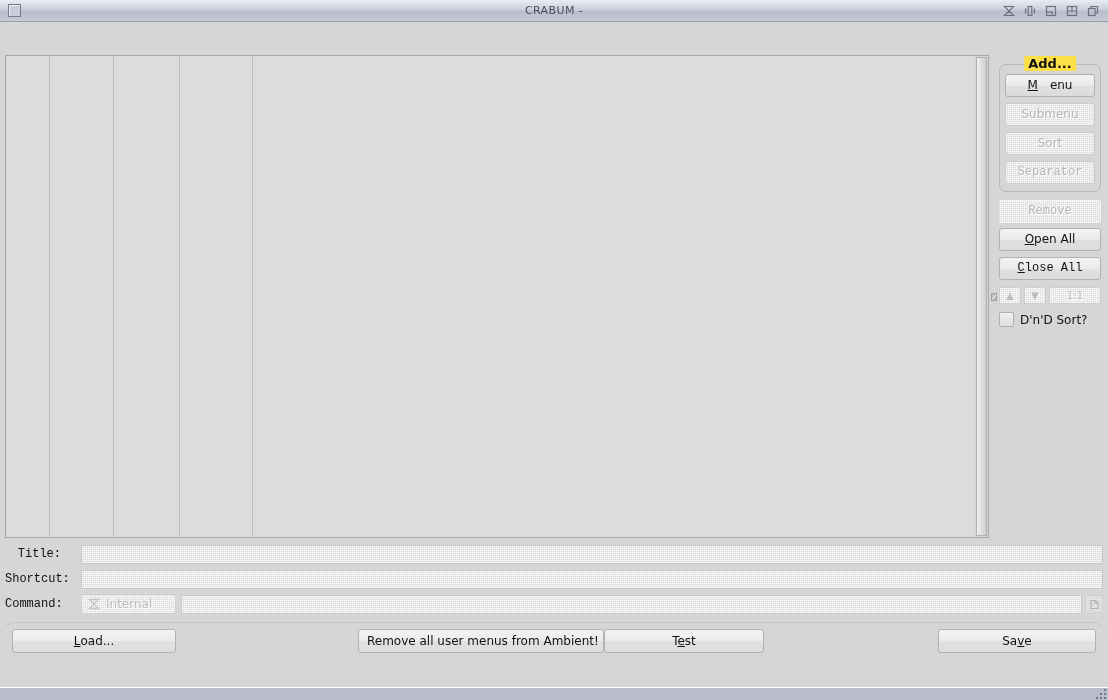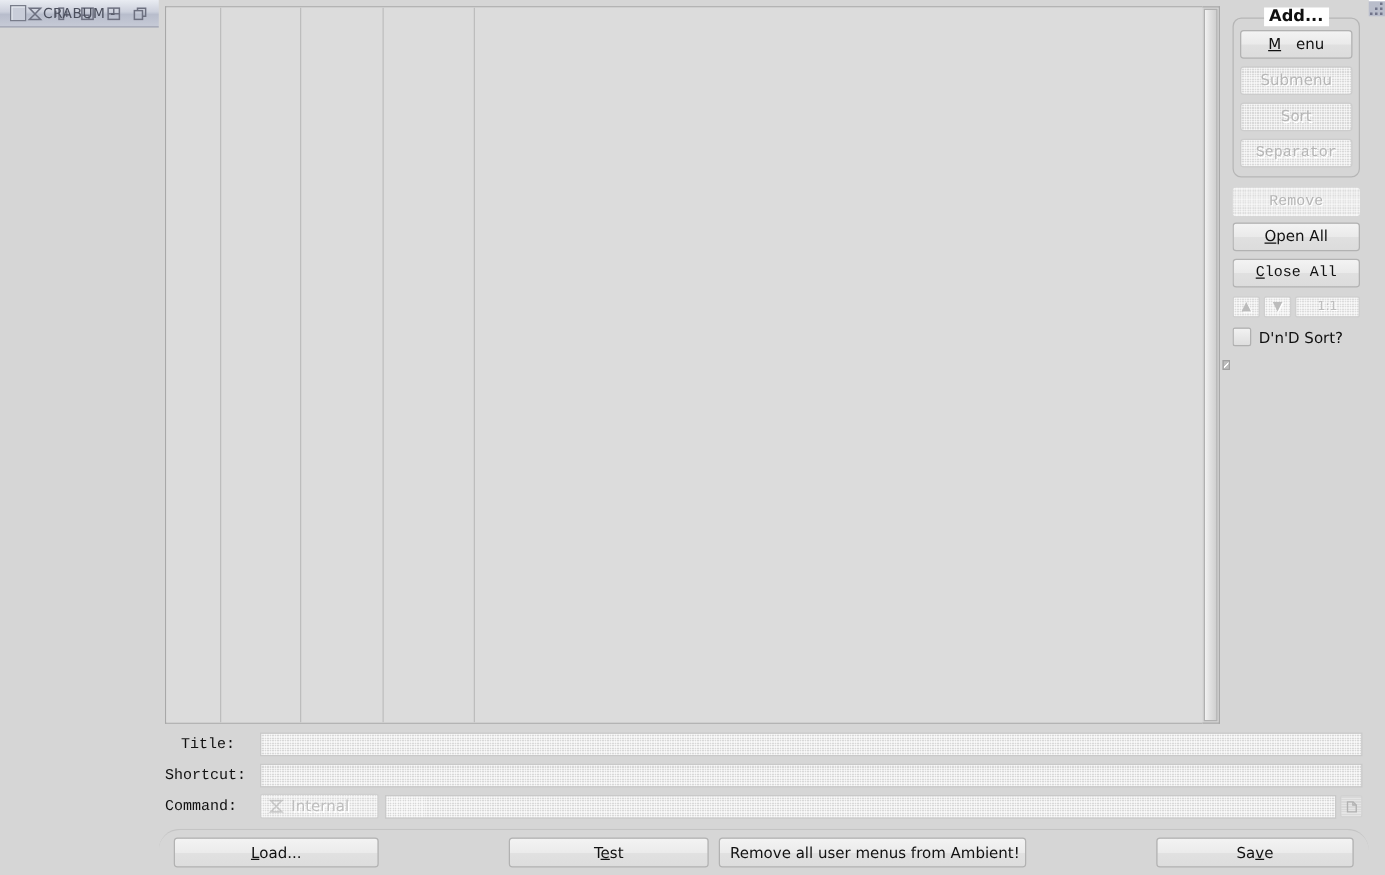--- a/index.html
+++ b/index.html
@@ -11,21 +11,21 @@
     font-family: "DejaVu Sans", "Liberation Sans", sans-serif;
     font-size: 12px;
     background: #9fa3b3;
   }
 
   
   #window {
     position: absolute; left: 0; top: 0;
     width: 1108px; height: 700px;
     background: #d6d6d6;
-    display: flex; 
+    display: flex; flex-direction: column; gap: 28px;
   }
 
   
   #titlebar {
     height: 22px;
     flex: 0 0 22px;
     background: linear-gradient(to bottom, #e9ecf2 0%, #ccd0dc 45%, #b8bdcc 55%, #c6cad6 100%);
     border-bottom: 1px solid #9a9fb0;
     display: flex; align-items: center;
     position: relative;
@@ -155,21 +155,21 @@
     position: relative;
     border: 1px solid #b6b6b6;
     border-radius: 7px;
     margin-top: 9px;
     padding: 9px 5px 7px 5px;
     background: transparent;
   }
   .groupbox > .gb-title {
     position: absolute;
     top: -9px; left: 50%; transform: translateX(-50%);
-    background: #ffffff;
+    background: #fde047;
     padding: 0 4px;
     font-size: 13px; font-weight: bold;
     color: #111;
     white-space: nowrap;
   }
 
   
   .btn {
     display: block;
     width: 100%;
@@ -466,22 +466,22 @@
               </g>
             </svg>
         </div>
       </div>
 
     </div>
 
     <div id="bottombar">
       <div class="bbtn" id="btn-load"><span class="u">L</span><span style="margin-left:-6px;padding-left:6px">oad...</span></div>
       <div class="bspacer-a"></div>
+      <div class="bbtn" id="btn-removeall">Remove all user menus from Ambient!</div>
       <div class="bbtn" id="btn-test">T<span class="u">e</span><span>st</span></div>
-      <div class="bbtn" id="btn-removeall">Remove all user menus from Ambient!</div>
       <div class="bspacer-b"></div>
       <div class="bbtn" id="btn-save">Sa<span class="u">v</span>e</div>
     </div>
 
   </div>
 
   <div id="statusbar">
     <div id="resize-grip">
       <span class="gripdot" style="right:0px; bottom:0px"></span>
       <span class="gripdot" style="right:4px; bottom:0px"></span>

